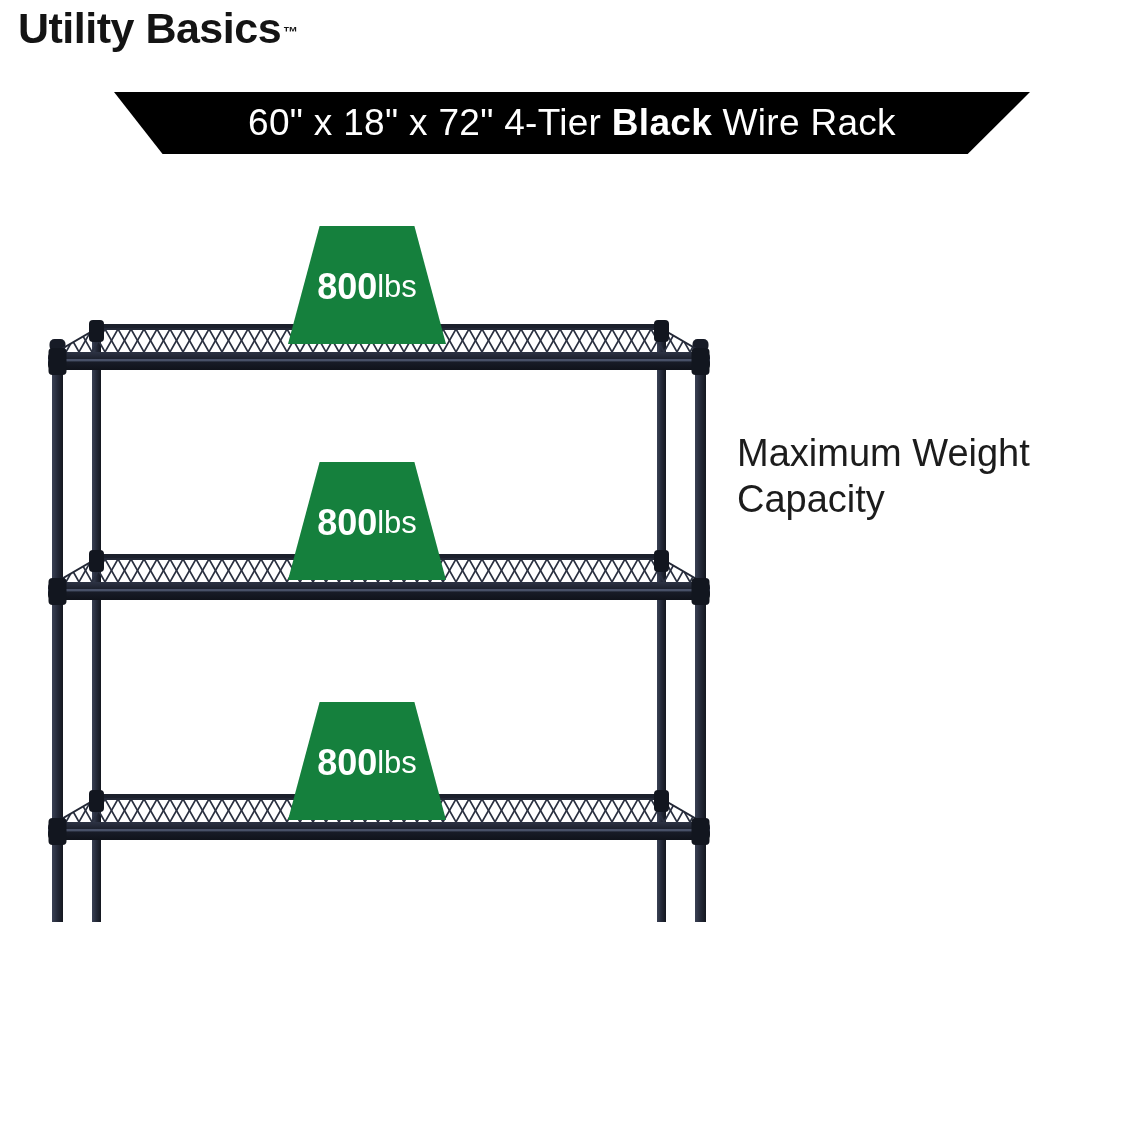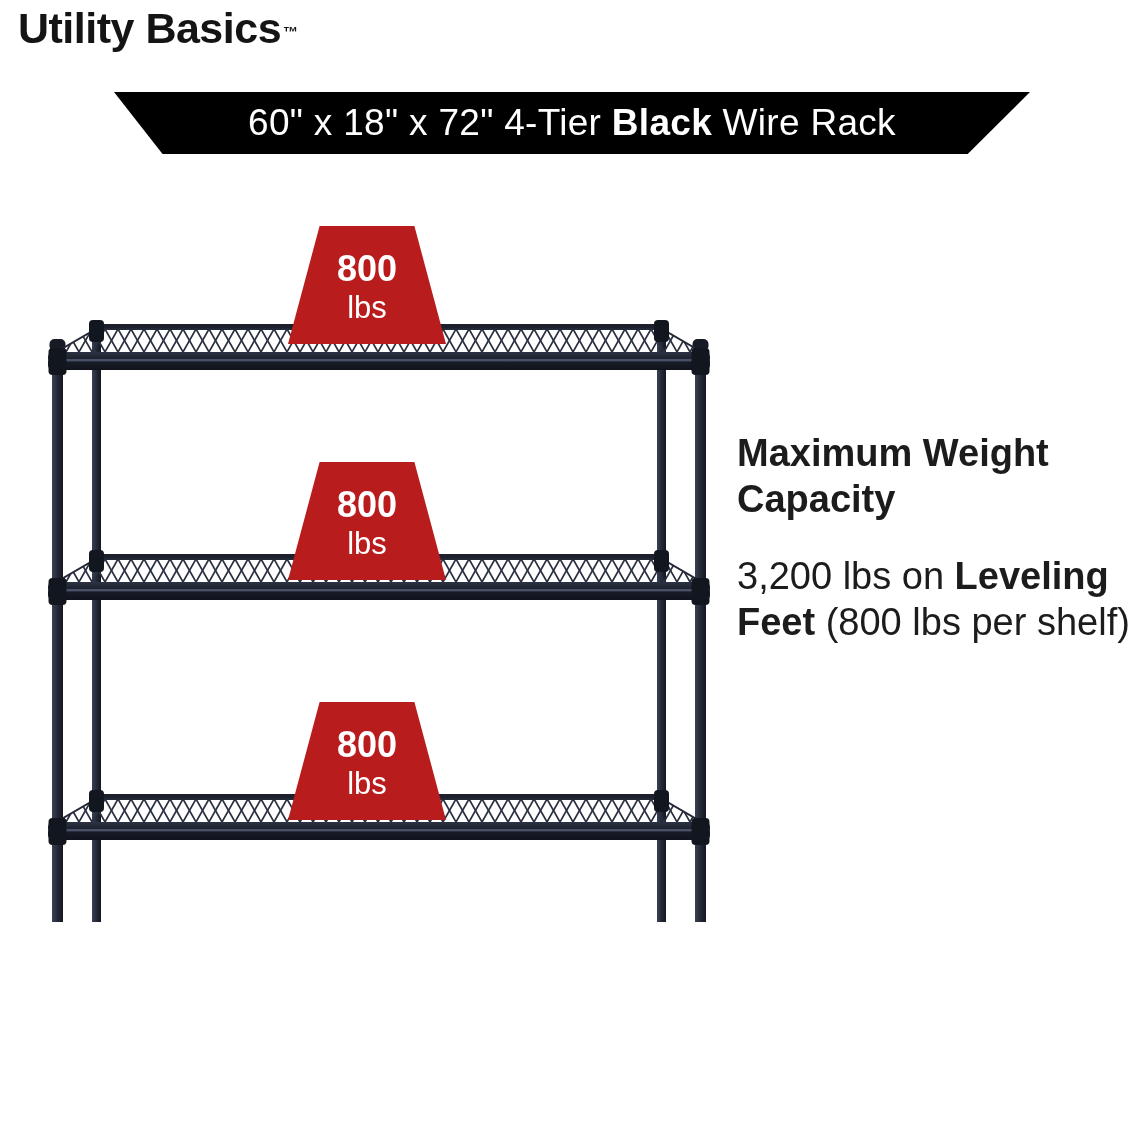--- a/index.html
+++ b/index.html
@@ -30,35 +30,35 @@
   .banner-text { color: #ffffff; font-size: 37px; font-weight: 500; letter-spacing: 0.3px; white-space: nowrap; }
   .banner-text b { font-weight: 800; text-align: center; }
 
   
   .rack { position: absolute; left: 40px; top: 320px; z-index: 1; }
 
   
   .weight-marker {
     position: absolute;
     width: 158px; height: 118px;
-    background: #b91c1c;
+    background: #15803d;
     clip-path: polygon(20% 0, 80% 0, 100% 100%, 0 100%);
-    display: flex; flex-direction: column; align-items: center; justify-content: center;
+    display: flex; flex-direction: row; align-items: center; justify-content: center;
     color: #ffffff; z-index: 2; padding-top: 4px;
   }
   .wm-amount { font-size: 36px; font-weight: 700; line-height: 1.15; }
   .wm-unit   { font-size: 31px; font-weight: 400; line-height: 1.2; }
   .wm-1 { left: 288px; top: 226px; }
   .wm-2 { left: 288px; top: 462px; }
   .wm-3 { left: 288px; top: 702px; }
   .wm-4 { left: 288px; top: 940px; }
 
   
   .info { position: absolute; left: 737px; top: 430px; width: 394px; color: #1c1c1c; }
-  .info h2 { font-size: 38px; font-weight: 700; line-height: 1.22; margin-bottom: 30px; }
+  .info h2 { font-size: 38px; font-weight: 400; line-height: 1.22; margin-bottom: 30px; }
   .info p  { font-size: 38px; font-weight: 400; line-height: 1.22; margin-bottom: 32px; }
   .info b  { font-weight: 700; }
 </style>
 </head>
 <body>
 
 <div class="page">
 
   <header class="brand"><span class="brand-name">Utility Basics</span><sup class="brand-tm">™</sup></header>
 
@@ -171,16 +171,15 @@
     <span class="wm-amount">800</span>
     <span class="wm-unit">lbs</span>
   </div>
   <div class="weight-marker wm-4">
     <span class="wm-amount">800</span>
     <span class="wm-unit">lbs</span>
   </div>
 
   <aside class="info">
     <h2>Maximum Weight Capacity</h2>
-    <p><span>3,200 lbs on </span><b>Leveling Feet</b><span> (800 lbs per shelf)</span></p>
   </aside>
 
 </div>
 
 </body></html>

